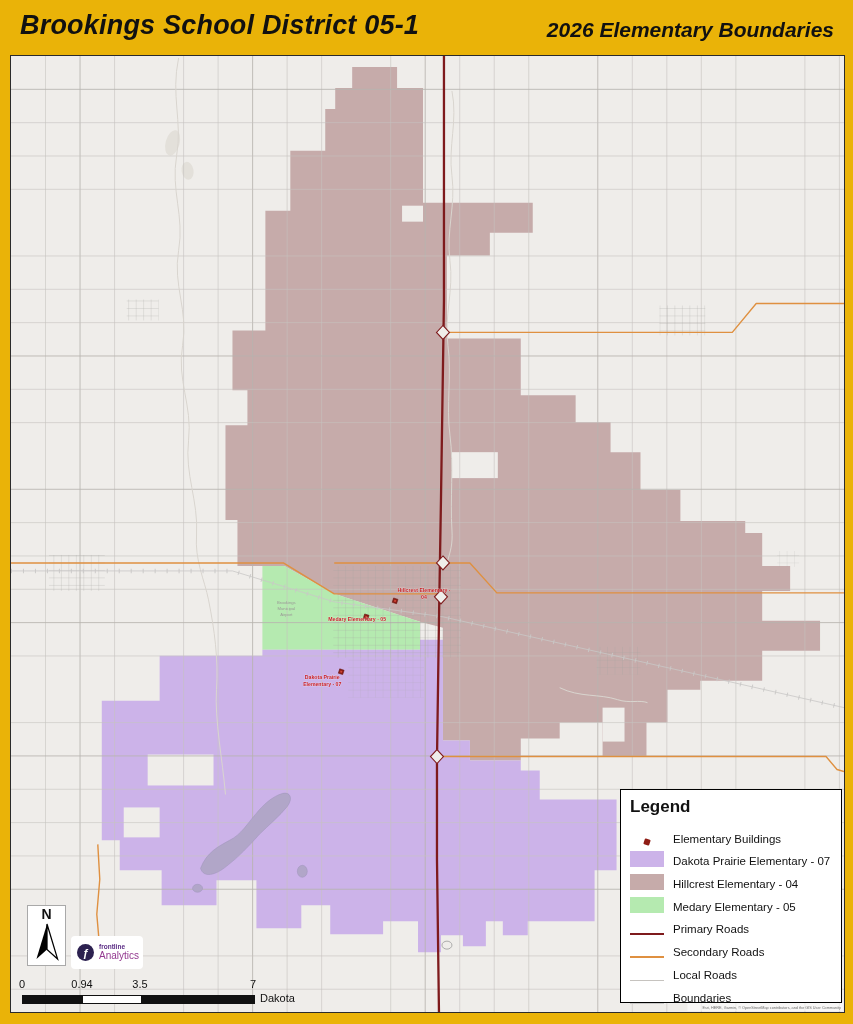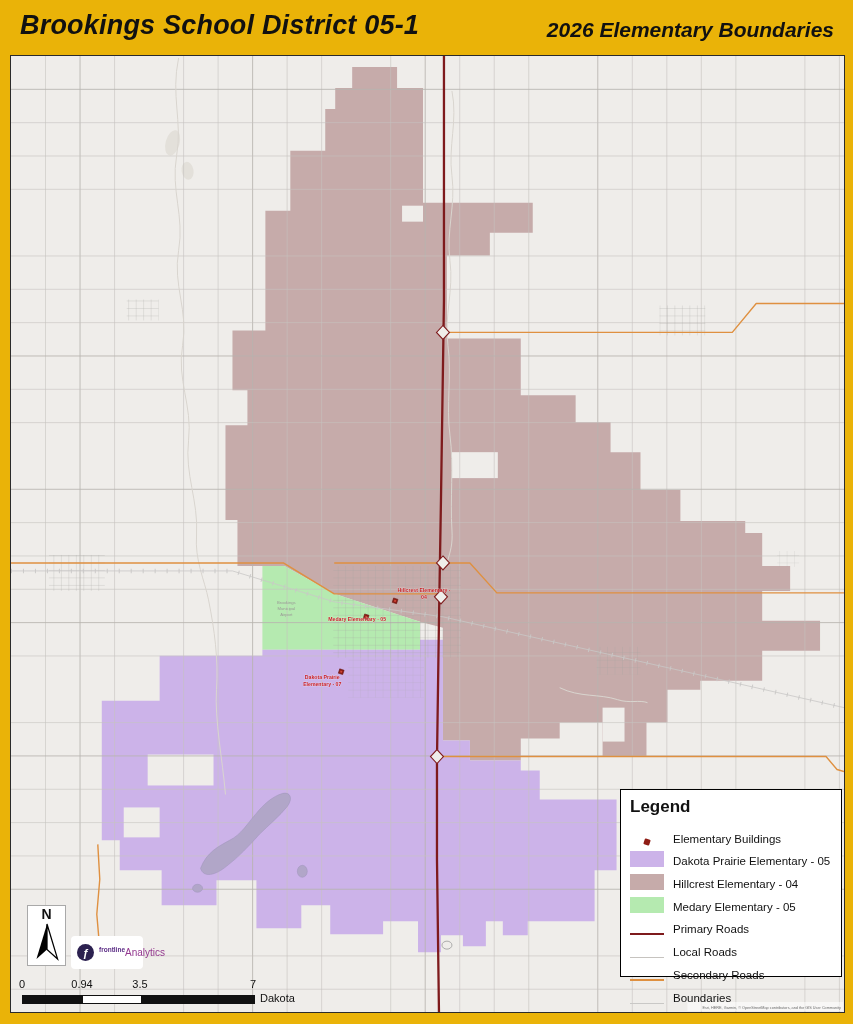--- a/index.html
+++ b/index.html
@@ -33,21 +33,21 @@
   .water-light{fill:var(--c-water_light);stroke:none;}
   .marker-outer{fill:var(--c-building_marker);stroke:#5e120c;stroke-width:.5;}
   .marker-inner{fill:var(--c-building_marker_inner);}
   .lbl-red{font-family:"Liberation Sans",sans-serif;font-size:5.2px;font-weight:700;fill:var(--c-label_red);
            text-anchor:middle;paint-order:stroke;stroke:rgba(255,255,255,.55);stroke-width:.5;}
   .lbl-gray{font-family:"Liberation Sans",sans-serif;font-size:4.2px;fill:var(--c-label_gray);text-anchor:middle;}
   .lbl-attr{font-family:"Liberation Sans",sans-serif;font-size:3.8px;fill:var(--c-attribution_gray);text-anchor:end;}
   .attr-bg{fill:rgba(255,255,255,.55);}
   .loop{stroke:#9a9a9a;stroke-width:.8;fill:none;}
   
-  .legend{position:absolute;left:620px;top:789px;width:222px;height:188px;background:#ffffff;
+  .legend{position:absolute;left:620px;top:789px;width:222px;height:214px;background:#ffffff;
           border:1.4px solid #000;box-sizing:border-box;padding:5px 4px 0 9px;}
   .legend-title{font-size:17px;font-weight:700;margin:2px 0 5px 0;}
   .lg-row{display:flex;align-items:flex-end;height:22.7px;}
   .lg-key{width:34px;min-width:34px;display:flex;align-items:center;justify-content:center;margin-right:9px;}
   .sw-fill{width:34px;height:16px;}
   .sw-dakota{background:var(--c-dakota_prairie);}
   .sw-hillcrest{background:var(--c-hillcrest);}
   .sw-medary{background:var(--c-medary);}
   .sw-line{width:34px;height:0;border-top-style:solid;}
   .sw-primary{border-top-width:2px;border-top-color:var(--c-primary_road);}
@@ -58,21 +58,21 @@
   .lg-label{font-size:11.5px;white-space:nowrap;}
   
   .north{position:absolute;left:27px;top:905px;width:39px;height:61px;background:#fff;border:1px solid #a9a9a9;
          box-sizing:border-box;text-align:center;}
   .north .n{font-size:14px;font-weight:700;line-height:17px;}
   
   .logo{position:absolute;left:71px;top:936px;width:72px;height:33px;background:#fff;border-radius:4px;
         display:flex;align-items:center;gap:5px;padding:0 0 0 6px;box-sizing:border-box;}
   .logo-icon{width:17px;height:17px;min-width:17px;border-radius:50%;background:var(--c-logo_dark);
              color:#fff;font-size:11px;font-weight:700;font-style:italic;display:flex;align-items:center;justify-content:center;}
-  .logo-txt{display:flex;flex-direction:row;line-height:1;}
+  .logo-txt{display:flex;flex-direction:column;line-height:1;}
   .logo-brand{font-size:6.5px;font-weight:700;color:var(--c-logo_purple);}
   .logo-product{font-size:10px;color:var(--c-logo_magenta);margin-top:1px;}
   
   .scalebar{position:absolute;left:15px;top:978px;width:300px;height:32px;}
   .sb-tick{position:absolute;top:0;font-size:11px;transform:translateX(-50%);}
   .sb-bar{position:absolute;left:7px;top:17px;width:231px;height:7px;border:1px solid #111;display:flex;background:#fff;}
   .sb-s1{width:60px;background:#111;}
   .sb-s2{width:58px;background:#fff;}
   .sb-s3{width:113px;background:#111;}
   .sb-miles{position:absolute;left:245px;top:14px;font-size:11px;}
@@ -235,21 +235,21 @@
     <div class="lg-row">
       <span class="lg-key">
           <span class="sw-marker"></span>
         </span>
       <span class="lg-label">Elementary Buildings</span>
     </div>
     <div class="lg-row">
       <span class="lg-key">
           <span class="sw-fill sw-dakota"></span>
         </span>
-      <span class="lg-label">Dakota Prairie Elementary - 05</span>
+      <span class="lg-label">Dakota Prairie Elementary - 07</span>
     </div>
     <div class="lg-row">
       <span class="lg-key">
           <span class="sw-fill sw-hillcrest"></span>
         </span>
       <span class="lg-label">Hillcrest Elementary - 04</span>
     </div>
     <div class="lg-row">
       <span class="lg-key">
           <span class="sw-fill sw-medary"></span>
@@ -257,29 +257,29 @@
       <span class="lg-label">Medary Elementary - 05</span>
     </div>
     <div class="lg-row">
       <span class="lg-key">
           <span class="sw-line sw-primary"></span>
         </span>
       <span class="lg-label">Primary Roads</span>
     </div>
     <div class="lg-row">
       <span class="lg-key">
+          <span class="sw-line sw-secondary"></span>
+        </span>
+      <span class="lg-label">Secondary Roads</span>
+    </div>
+    <div class="lg-row">
+      <span class="lg-key">
           <span class="sw-line sw-local"></span>
         </span>
       <span class="lg-label">Local Roads</span>
-    </div>
-    <div class="lg-row">
-      <span class="lg-key">
-          <span class="sw-line sw-secondary"></span>
-        </span>
-      <span class="lg-label">Secondary Roads</span>
     </div>
     <div class="lg-row">
       <span class="lg-key">
           <span class="sw-line sw-rail"></span>
         </span>
       <span class="lg-label">Boundaries</span>
     </div>
   </div>
 
   <div class="north">

